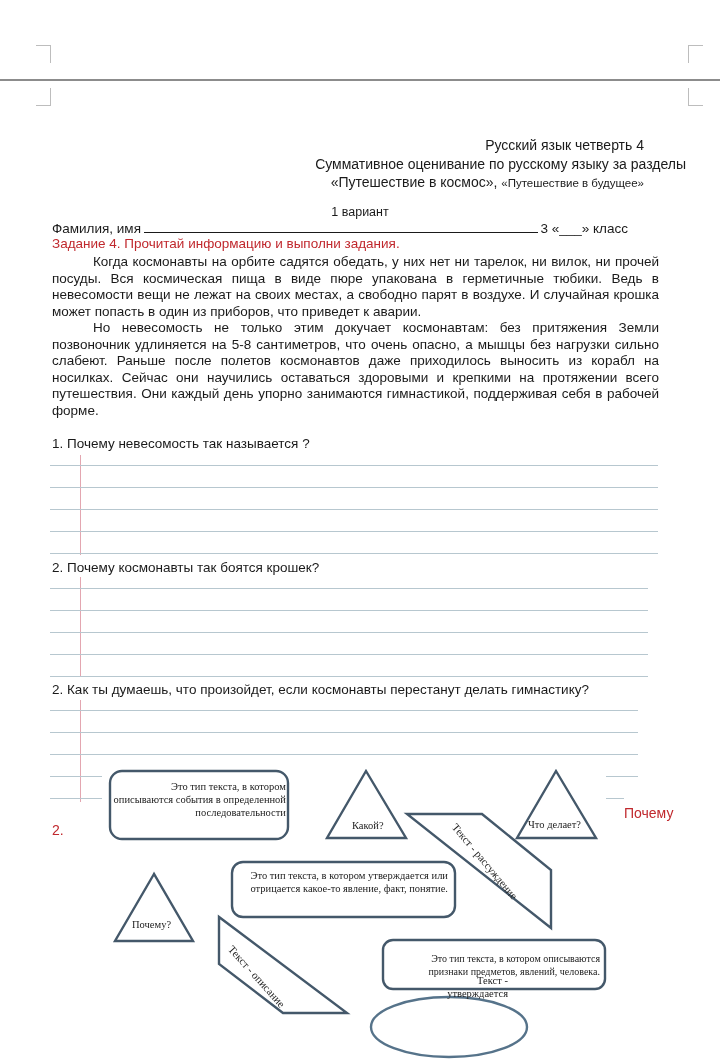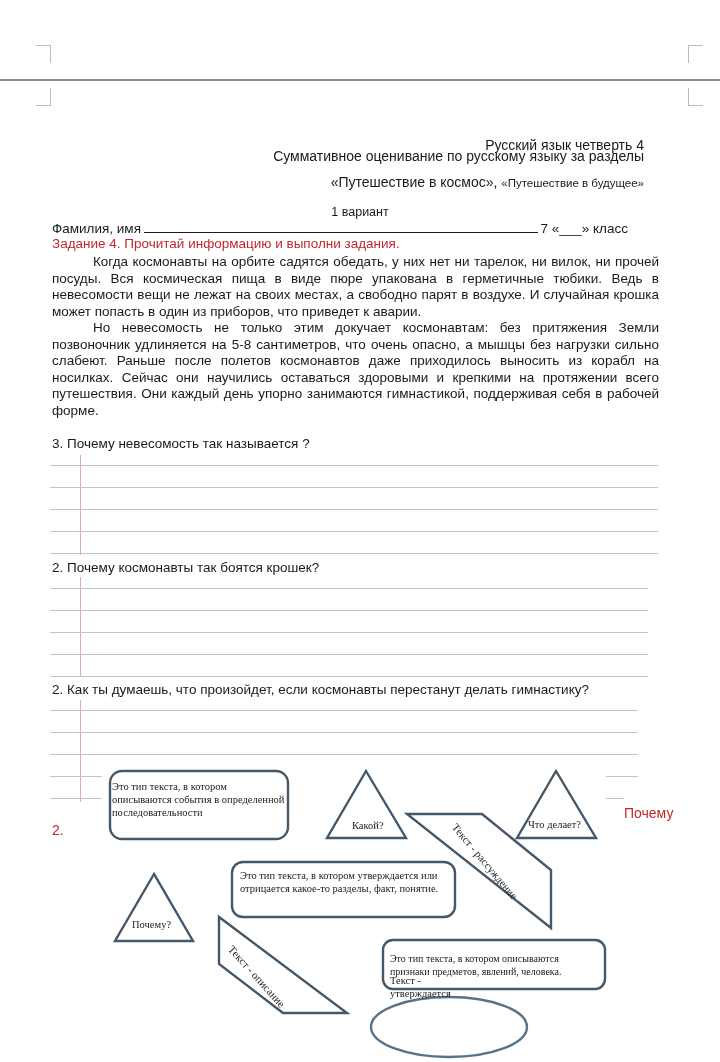--- a/index.html
+++ b/index.html
@@ -17,50 +17,50 @@
   .nameline .fill { flex: 1; border-bottom: 1px solid #1a1a1a; margin: 0 3px 3px 3px; height: 12px; }
   .task1 { position: absolute; left: 52px; top: 236px; font-size: 13.5px; color: #c0282d; }
   .para { position: absolute; left: 52px; width: 607px; font-size: 13.5px; line-height: 16.6px; text-align: justify; margin: 0; text-indent: 41px; }
   .p1 { top: 254px; }
   .p2 { top: 320px; }
   .q { position: absolute; left: 52px; font-size: 13.5px; }
   .rule { position: absolute; height: 1px; background: #b7c7cf; }
   .margin { position: absolute; width: 1px; background: #e3a6b0; }
   .task2-label { position: absolute; font-size: 14px; color: #c0282d; }
   svg.shapes { position: absolute; left: 0; top: 0; }
-  .bubble-text { position: absolute; text-align: left; font-family: "Liberation Serif", serif; font-size: 10.5px; line-height: 13px; color: #222; }
+  .bubble-text { position: absolute; text-align: right; font-family: "Liberation Serif", serif; font-size: 10.5px; line-height: 13px; color: #222; }
   .tri-text { position: absolute; font-family: "Liberation Serif", serif; font-size: 10.5px; color: #222; white-space: nowrap; }
   .rot-text { position: absolute; font-family: "Liberation Serif", serif; font-size: 11px; color: #222; white-space: nowrap; transform-origin: 0 0; }
 </style>
 </head>
 <body>
 
 <div class="corner c-tl"></div>
 <div class="corner c-bl"></div>
 <div class="corner c-tr"></div>
 <div class="corner c-br"></div>
 <div class="topline"></div>
 
 <div class="hdr" style="top:136px;">Русский язык четверть 4</div>
-<div class="hdr" style="top:147px;">Суммативное оценивание по русскому языку за разделы</div>
+<div class="hdr" style="top:155px;padding-left:42px;">Суммативное оценивание по русскому языку за разделы</div>
 <div class="hdr" style="top:173px;"><span>«Путешествие в космос», </span><small>«Путешествие  в  будущее»</small></div>
 <div class="variant">1 вариант</div>
 
 <div class="nameline">
   <span>Фамилия, имя</span>
   <span class="fill"></span>
-  <span>7 «___» класс</span>
+  <span>3 «___» класс</span>
 </div>
 
 <div class="task1">Задание 4. Прочитай информацию и выполни задания.</div>
 
 <p class="para p1">Когда космонавты на орбите садятся обедать, у них нет ни тарелок, ни вилок, ни прочей посуды. Вся космическая пища в виде пюре упакована в герметичные тюбики. Ведь в невесомости вещи не лежат на своих местах, а свободно парят в воздухе. И случайная крошка может попасть в один из приборов, что приведет к аварии.</p>
 <p class="para p2">Но невесомость не только этим докучает космонавтам: без притяжения Земли позвоночник удлиняется на 5-8 сантиметров, что очень опасно, а мышцы без нагрузки сильно слабеют. Раньше после полетов космонавтов даже приходилось выносить из корабл на носилках. Сейчас они научились оставаться здоровыми и крепкими на протяжении всего путешествия. Они каждый день упорно занимаются гимнастикой, поддерживая себя в рабочей форме.</p>
 
-<div class="q" style="top:436px;">3.  Почему невесомость так называется ?</div>
+<div class="q" style="top:436px;">1.  Почему невесомость так называется ?</div>
 <div class="margin" style="left:80px; top:455px; height:100px;"></div>
 <div class="rule" style="left:50px; top:465px; width:608px;"></div>
 <div class="rule" style="left:50px; top:487px; width:608px;"></div>
 <div class="rule" style="left:50px; top:509px; width:608px;"></div>
 <div class="rule" style="left:50px; top:531px; width:608px;"></div>
 <div class="rule" style="left:50px; top:553px; width:608px;"></div>
 
 <div class="q" style="top:560px;">2.  Почему космонавты так боятся крошек?</div>
 <div class="margin" style="left:80px; top:577px; height:100px;"></div>
 <div class="rule" style="left:50px; top:588px; width:598px;"></div>
@@ -93,20 +93,20 @@
     <polygon points="219,917 219,964 283,1013 347,1013"></polygon>
     <rect x="383" y="940" width="222" height="49" rx="10" ry="10"></rect>
     <ellipse cx="449" cy="1027" rx="78" ry="30" stroke="#56738a"></ellipse>
   </g>
 </svg>
 
 <div class="bubble-text" style="left:112px; top:780px; width:174px;">Это тип текста, в котором описываются события в определенной последовательности</div>
 <div class="tri-text" style="left:352px; top:820px;">Какой?</div>
 <div class="tri-text" style="left:528px; top:819px;">Что делает?</div>
 <div class="rot-text" style="left:459px; top:821px; transform: rotate(50deg);">Текст - рассуждение</div>
-<div class="bubble-text" style="left:240px; top:869px; width:208px;">Это тип текста, в котором утверждается или отрицается какое-то разделы, факт, понятие.</div>
+<div class="bubble-text" style="left:240px; top:869px; width:208px;">Это тип текста, в котором утверждается или отрицается какое-то явление, факт, понятие.</div>
 <div class="tri-text" style="left:132px; top:919px;">Почему?</div>
 <div class="rot-text" style="left:235px; top:943px; transform: rotate(48deg);">Текст - описание</div>
 <div class="bubble-text" style="left:390px; top:952px; width:210px; font-size:10px;">Это тип текста, в котором описываются признаки предметов, явлений, человека.</div>
 <div class="bubble-text" style="left:390px; top:974px; width:118px;">
   <div>Текст -</div>
   <div>утверждается</div>
 </div>
 
 </body></html>

